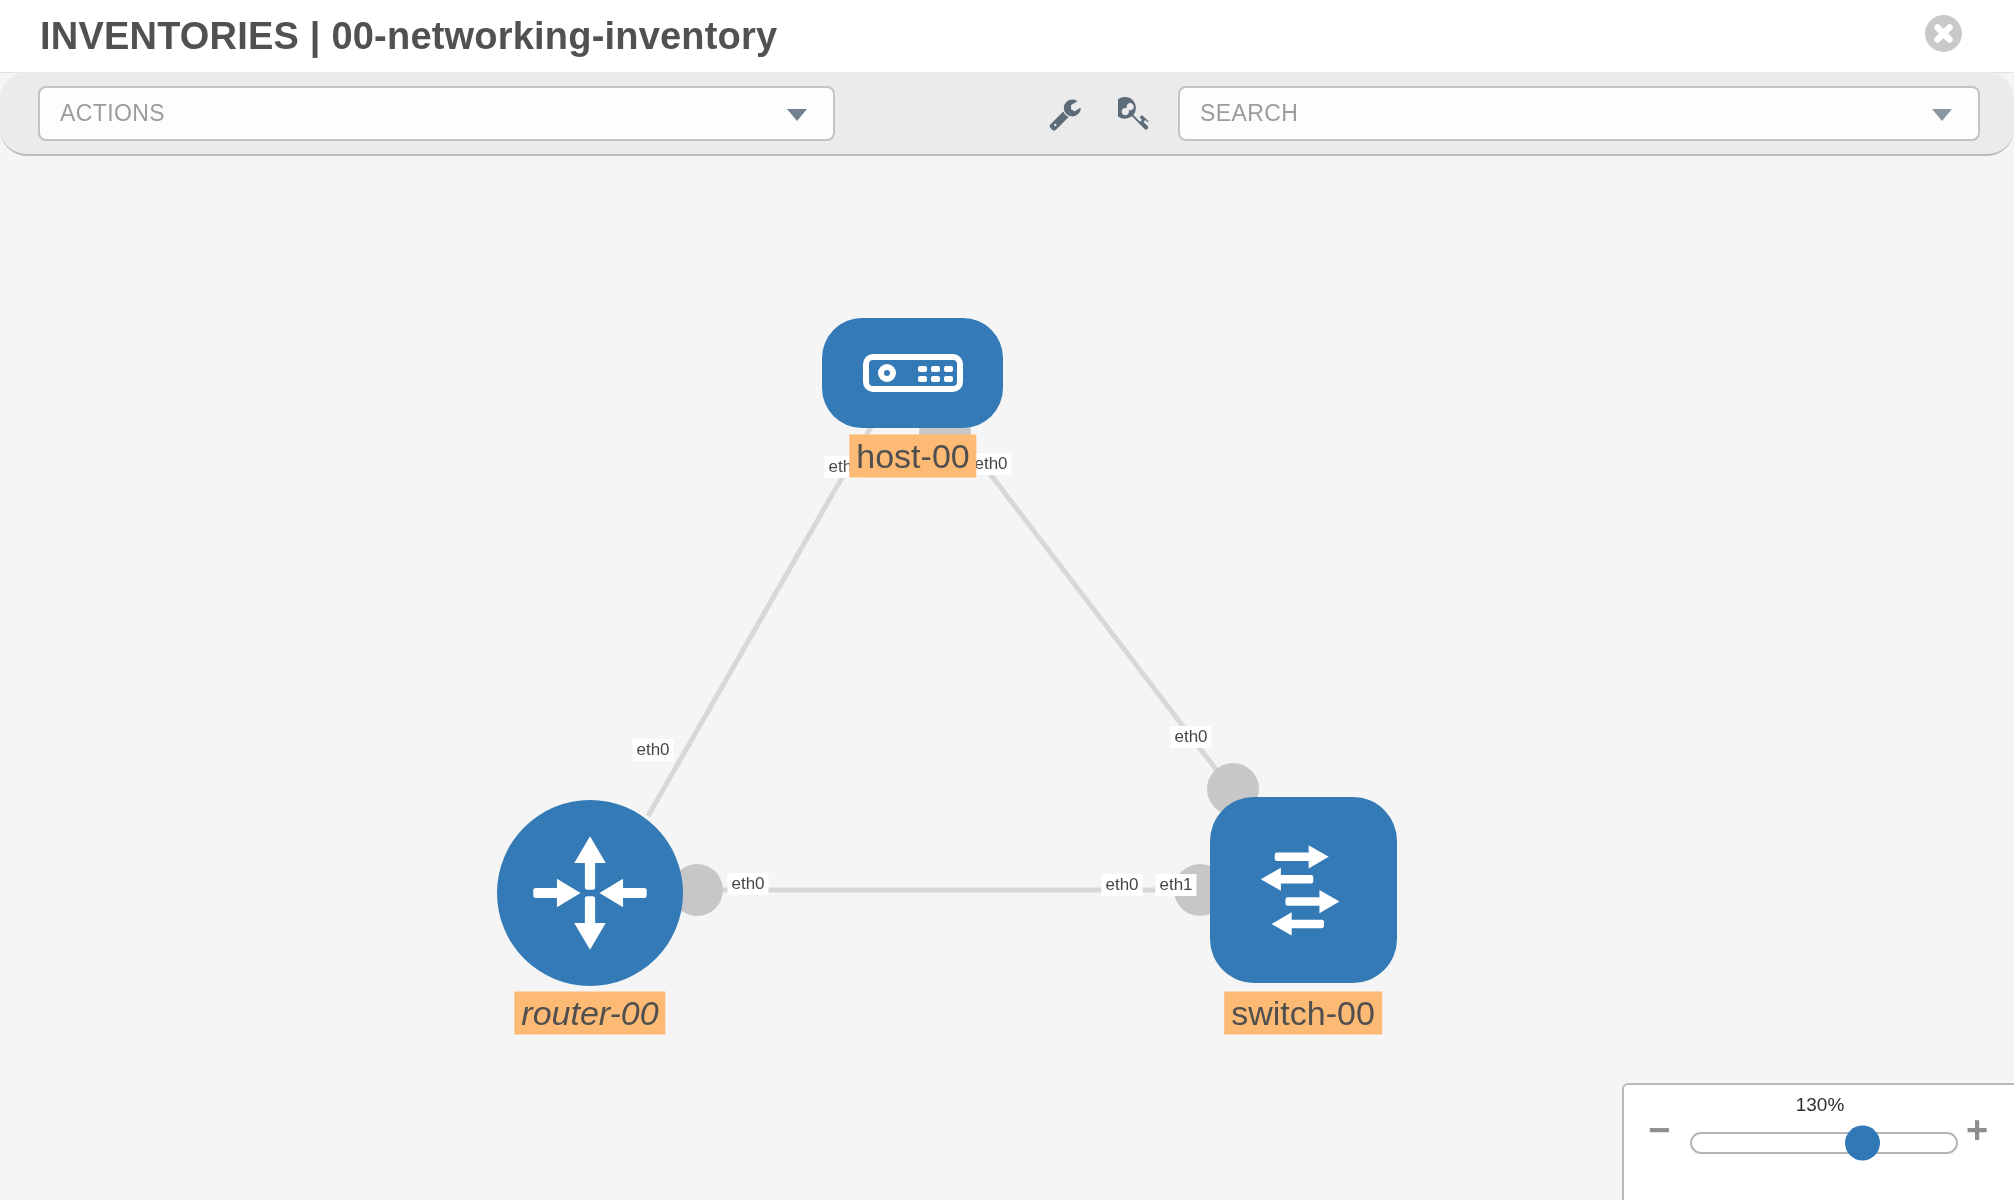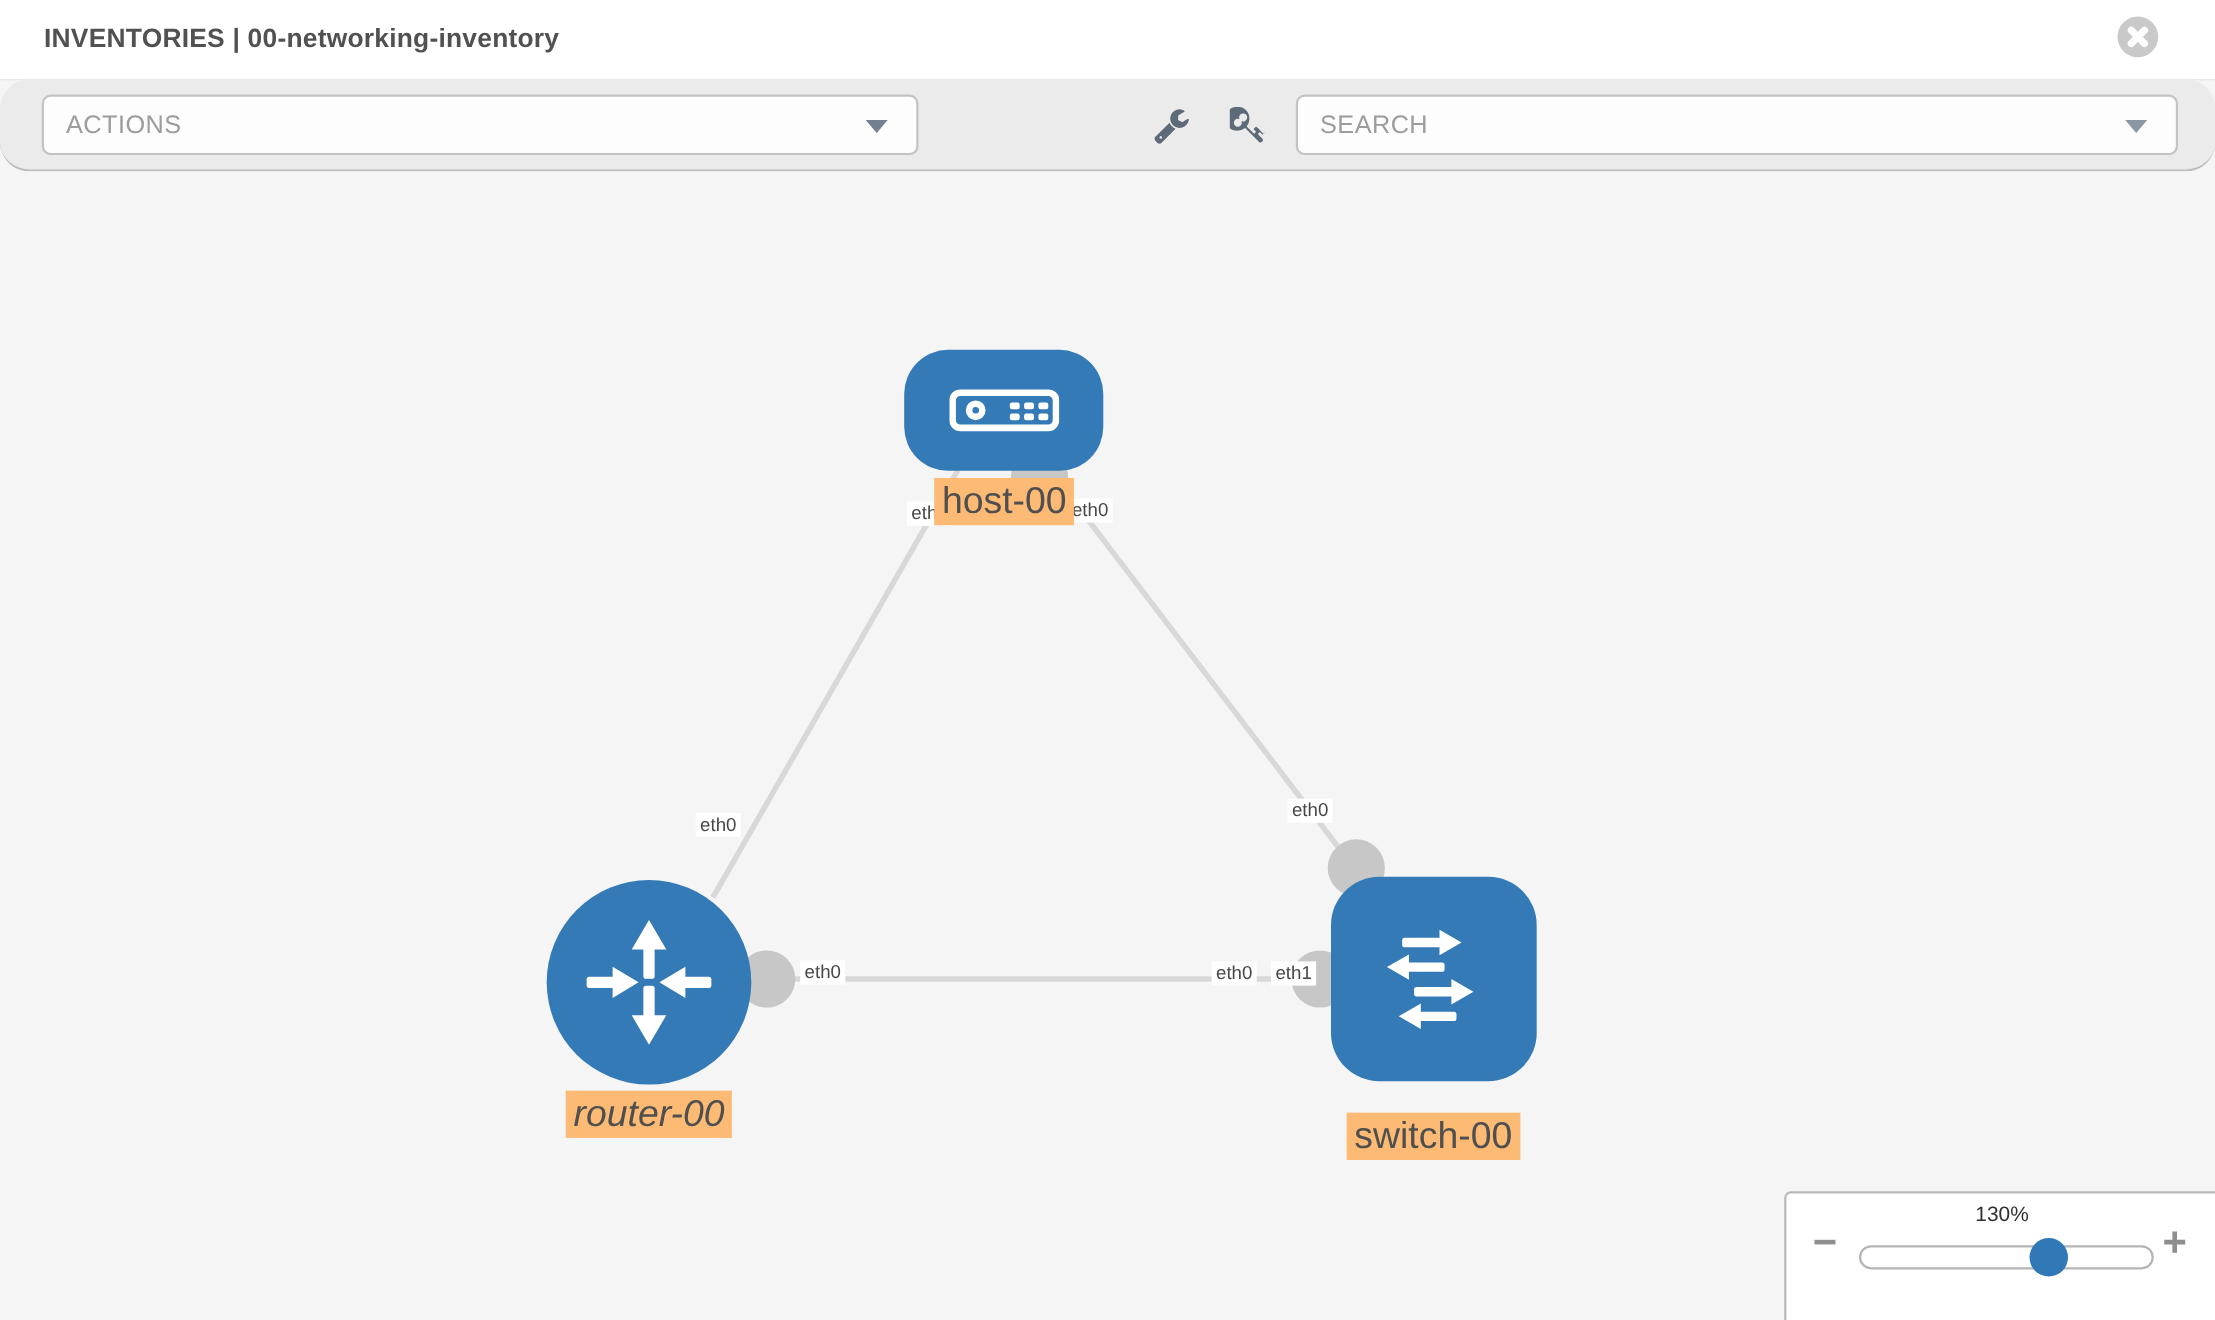--- a/index.html
+++ b/index.html
@@ -1,21 +1,21 @@
 <!DOCTYPE html>
 <html><head>
 <meta charset="utf-8">
 <style>
   html,body{margin:0;padding:0;}
   body{font-family:"Liberation Sans",sans-serif;background:#fff;}
   .screen{position:relative;width:2014px;height:1200px;overflow:hidden;background:#f5f5f5;}
 
   
   .header{position:absolute;left:0;top:0;width:2014px;height:72px;background:#ffffff;border-bottom:1px solid #e2e2e2;}
-  .page-title{position:absolute;left:40px;top:0;height:72px;line-height:72px;font-size:24px;font-weight:bold;color:#515151;letter-spacing:.2px;}
+  .page-title{position:absolute;left:40px;top:0;height:72px;line-height:72px;font-size:38px;font-weight:bold;color:#515151;letter-spacing:.2px;}
   .close-btn{position:absolute;left:1925px;top:15px;width:37px;height:37px;border-radius:50%;background:#c9c9c9;cursor:pointer;}
   .close-btn svg{position:absolute;left:0;top:0;}
 
   
   .toolbar{position:absolute;left:0;top:72px;width:2014px;height:84px;background:#ebebeb;border-bottom:2px solid #bcbcbc;box-sizing:border-box;border-radius:27px;}
   .dropdown{position:absolute;height:55px;background:#fdfdfd;border:2px solid #c3c3c3;border-radius:8px;box-sizing:border-box;cursor:pointer;}
   .dropdown .dd-label{position:absolute;left:20px;top:0;height:51px;line-height:51px;font-size:23px;color:#9c9c9c;letter-spacing:.4px;}
   .caret{position:absolute;right:26px;top:21px;width:0;height:0;border-left:10px solid transparent;border-right:10px solid transparent;border-top:12px solid #72808f;}
   .tool-icon{position:absolute;width:34px;height:34px;cursor:pointer;}
   .tool-icon svg{width:34px;height:34px;fill:#5d6b78;}
@@ -130,21 +130,21 @@
     <span class="iflabel" style="left:845px;top:311px;">eth0</span>
     <span class="iflabel" style="left:653px;top:594px;">eth0</span>
     <span class="iflabel" style="left:991px;top:308px;">eth0</span>
     <span class="iflabel" style="left:1191px;top:581px;">eth0</span>
     <span class="iflabel" style="left:748px;top:728px;">eth0</span>
     <span class="iflabel" style="left:1122px;top:729px;">eth0</span>
     <span class="iflabel" style="left:1176px;top:729px;">eth1</span>
 
     <span class="nlabel" style="left:913px;top:300px;">host-00</span>
     <span class="nlabel" style="left:590px;top:857px;font-style:italic;">router-00</span>
-    <span class="nlabel" style="left:1303px;top:857px;margin-top:20px;">switch-00</span>
+    <span class="nlabel" style="left:1303px;top:857px;">switch-00</span>
   </div>
 
   <div class="zoom-panel">
     <div class="zoom-level">130%</div>
     <span class="zoom-btn" style="left:24px;">−</span>
     <div class="zoom-track">
       <div class="zoom-thumb"></div>
     </div>
     <span class="zoom-btn" style="left:342px;">+</span>
   </div>

